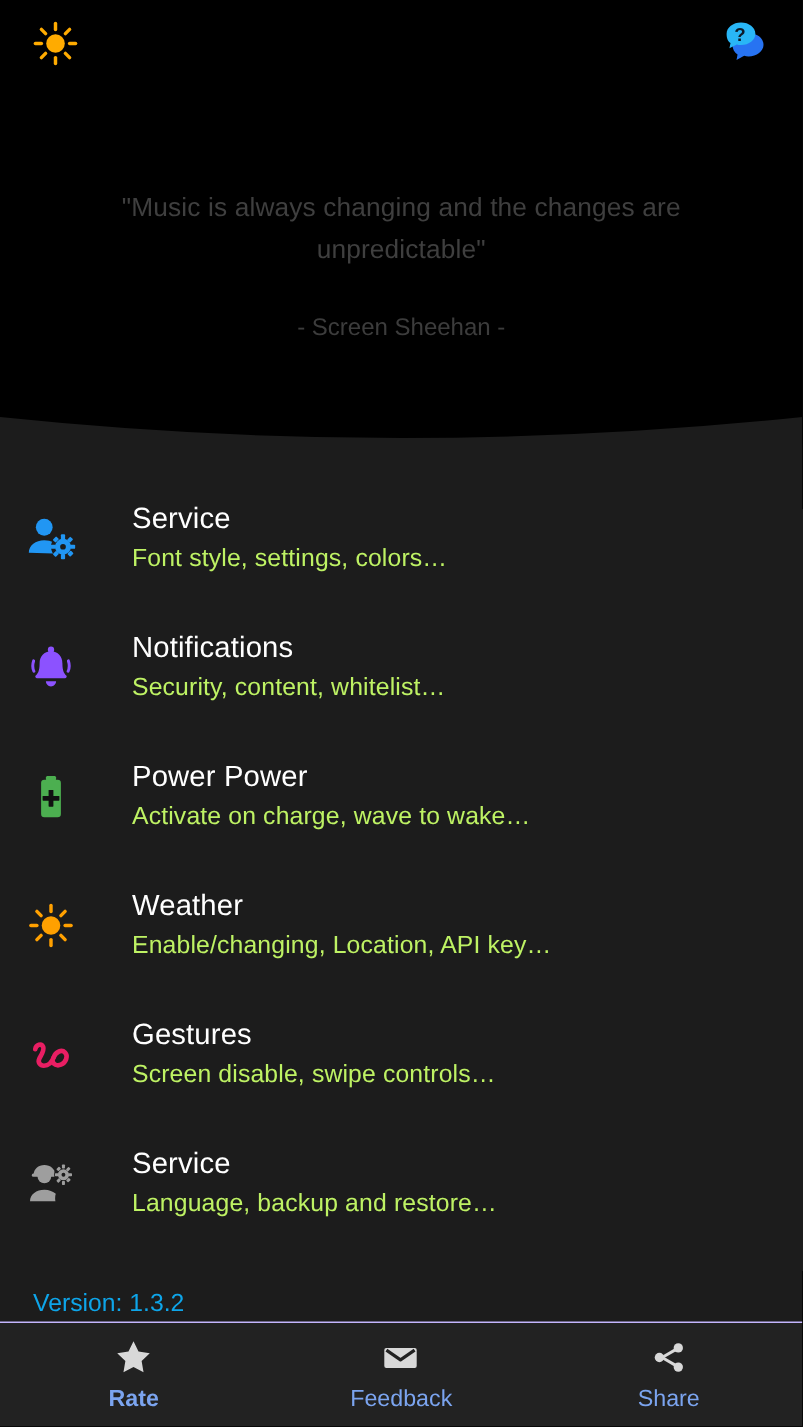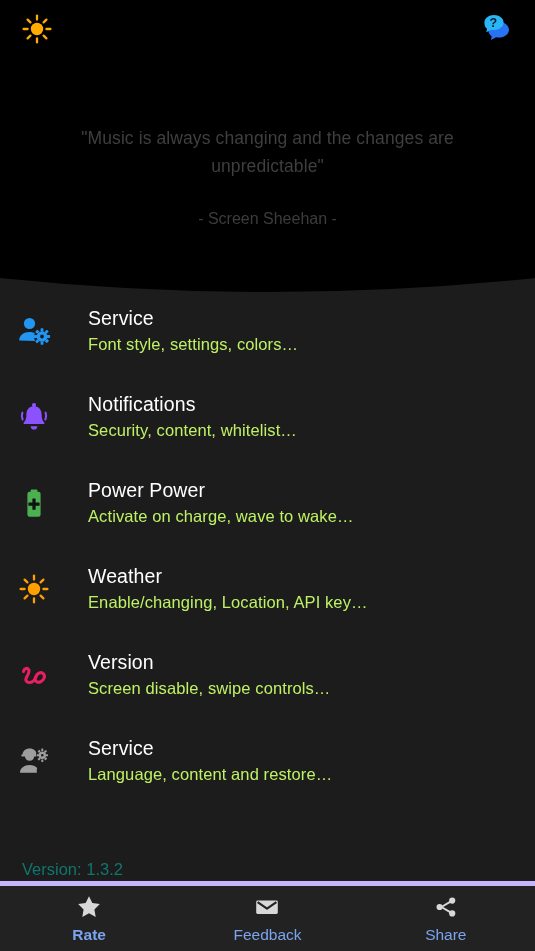--- a/index.html
+++ b/index.html
@@ -71,21 +71,21 @@
     top: 296px; left: 0;
     width: 535px;
     height: 585px;
     background: #1c1c1c;
     z-index: 0;
   }
 
   
   .list {
     position: absolute;
-    top: 288px; left: 0;
+    top: 316px; left: 0;
     width: 535px;
     height: 560px;
     z-index: 2;
     overflow: hidden;
   }
   .row {
     position: relative;
     display: flex;
     align-items: center;
     height: 86px;
@@ -110,36 +110,36 @@
     font-size: 16.5px;
     line-height: 23px;
     margin-top: 2px;
     letter-spacing: 0.1px;
   }
 
   
   .version {
     position: absolute;
     left: 22px; top: 858px;
-    color: #0f766e;
+    color: #0ea5e9;
     font-size: 16.5px;
     line-height: 22px;
     z-index: 3;
   }
 
   
   .bottomnav {
     position: absolute;
     left: 0; bottom: 0;
     width: 535px; height: 70px;
     background: #222222;
     display: flex;
     align-items: center;
     z-index: 6;
-    border-top: 5px solid #c4b5fd;
+    border-top: 1px solid #c4b5fd;
   }
   .navitem {
     flex: 1 1 0;
     display: flex;
     flex-direction: column;
     align-items: center;
     justify-content: center;
     gap: 6px;
     cursor: pointer;
     height: 100%;
@@ -285,21 +285,21 @@
     </div>
 
     <div class="row">
       <div class="row-icon">
         <svg width="34" height="34" viewBox="0 0 34 34">
           <path d="M6.5 13.5c0.5-3.2 4.2-4.3 5.3-1.6 0.9 2.3-1.3 5.3-2.6 8 -1.2 2.5 0.6 4.6 3 4.6 3.4 0 5.6-2.6 6.6-5.6" stroke="#e91e63" stroke-width="3.1" fill="none" stroke-linecap="round"></path>
           <path d="M18.8 18.9c1.3-4 5.5-5.4 7.6-3.2 2.2 2.3 0.6 6.7-2.8 8.1 -2.7 1.1-5.1-0.2-5.6-2.4" stroke="#e91e63" stroke-width="3.1" fill="none" stroke-linecap="round"></path>
         </svg>
       </div>
       <div class="row-texts">
-        <div class="row-title">Version</div>
+        <div class="row-title">Gestures</div>
         <div class="row-sub">Screen disable, swipe controls…</div>
       </div>
     </div>
 
     <div class="row">
       <div class="row-icon">
         <svg width="34" height="34" viewBox="0 0 34 34">
           <circle cx="12.6" cy="12.2" r="4.6" fill="#9e9e9e"></circle>
           <path d="M5.4 11.2c0-4 3.2-6.6 7.2-6.6s7.2 2.6 7.2 6.6z" fill="#9e9e9e"></path>
           <rect x="4.2" y="10.4" width="16.8" height="2.1" rx="1" fill="#9e9e9e"></rect>
@@ -313,21 +313,21 @@
             <rect x="19.6" y="10.2" width="2.6" height="2" rx="0.5"></rect>
             <rect x="27.5" y="6.1" width="2" height="2.6" rx="0.5" transform="rotate(45 28.5 7.4)"></rect>
             <rect x="21.1" y="13.7" width="2" height="2.6" rx="0.5" transform="rotate(45 22.1 15)"></rect>
             <rect x="27.3" y="13.8" width="2.6" height="2" rx="0.5" transform="rotate(-45 28.6 14.8)"></rect>
             <rect x="20.8" y="6.3" width="2.6" height="2" rx="0.5" transform="rotate(-45 22.1 7.3)"></rect>
           </g>
         </svg>
       </div>
       <div class="row-texts">
         <div class="row-title">Service</div>
-        <div class="row-sub">Language, content and restore…</div>
+        <div class="row-sub">Language, backup and restore…</div>
       </div>
     </div>
 
   </div>
 
   <div class="version">Version: 1.3.2</div>
 
   <div class="bottomnav">
 
     <div class="navitem active">

